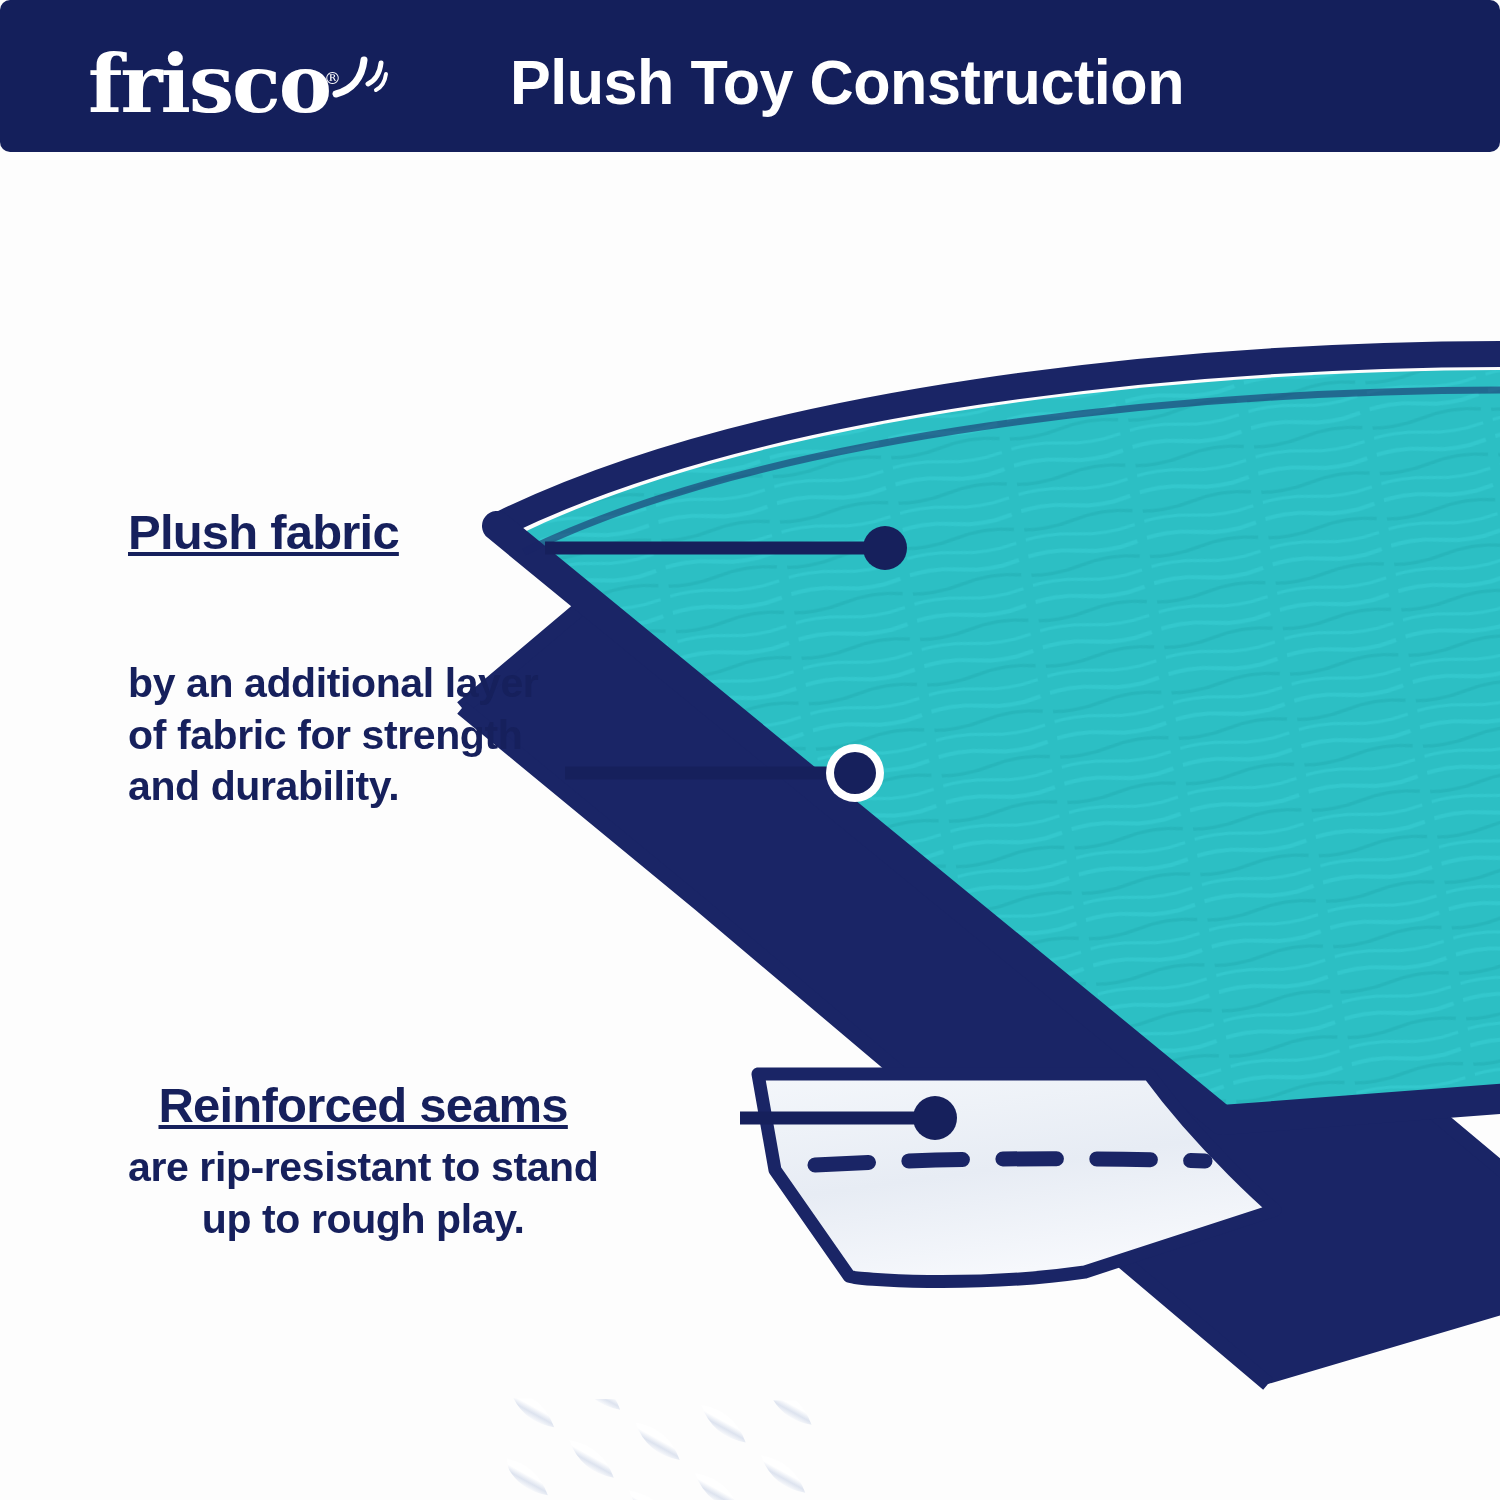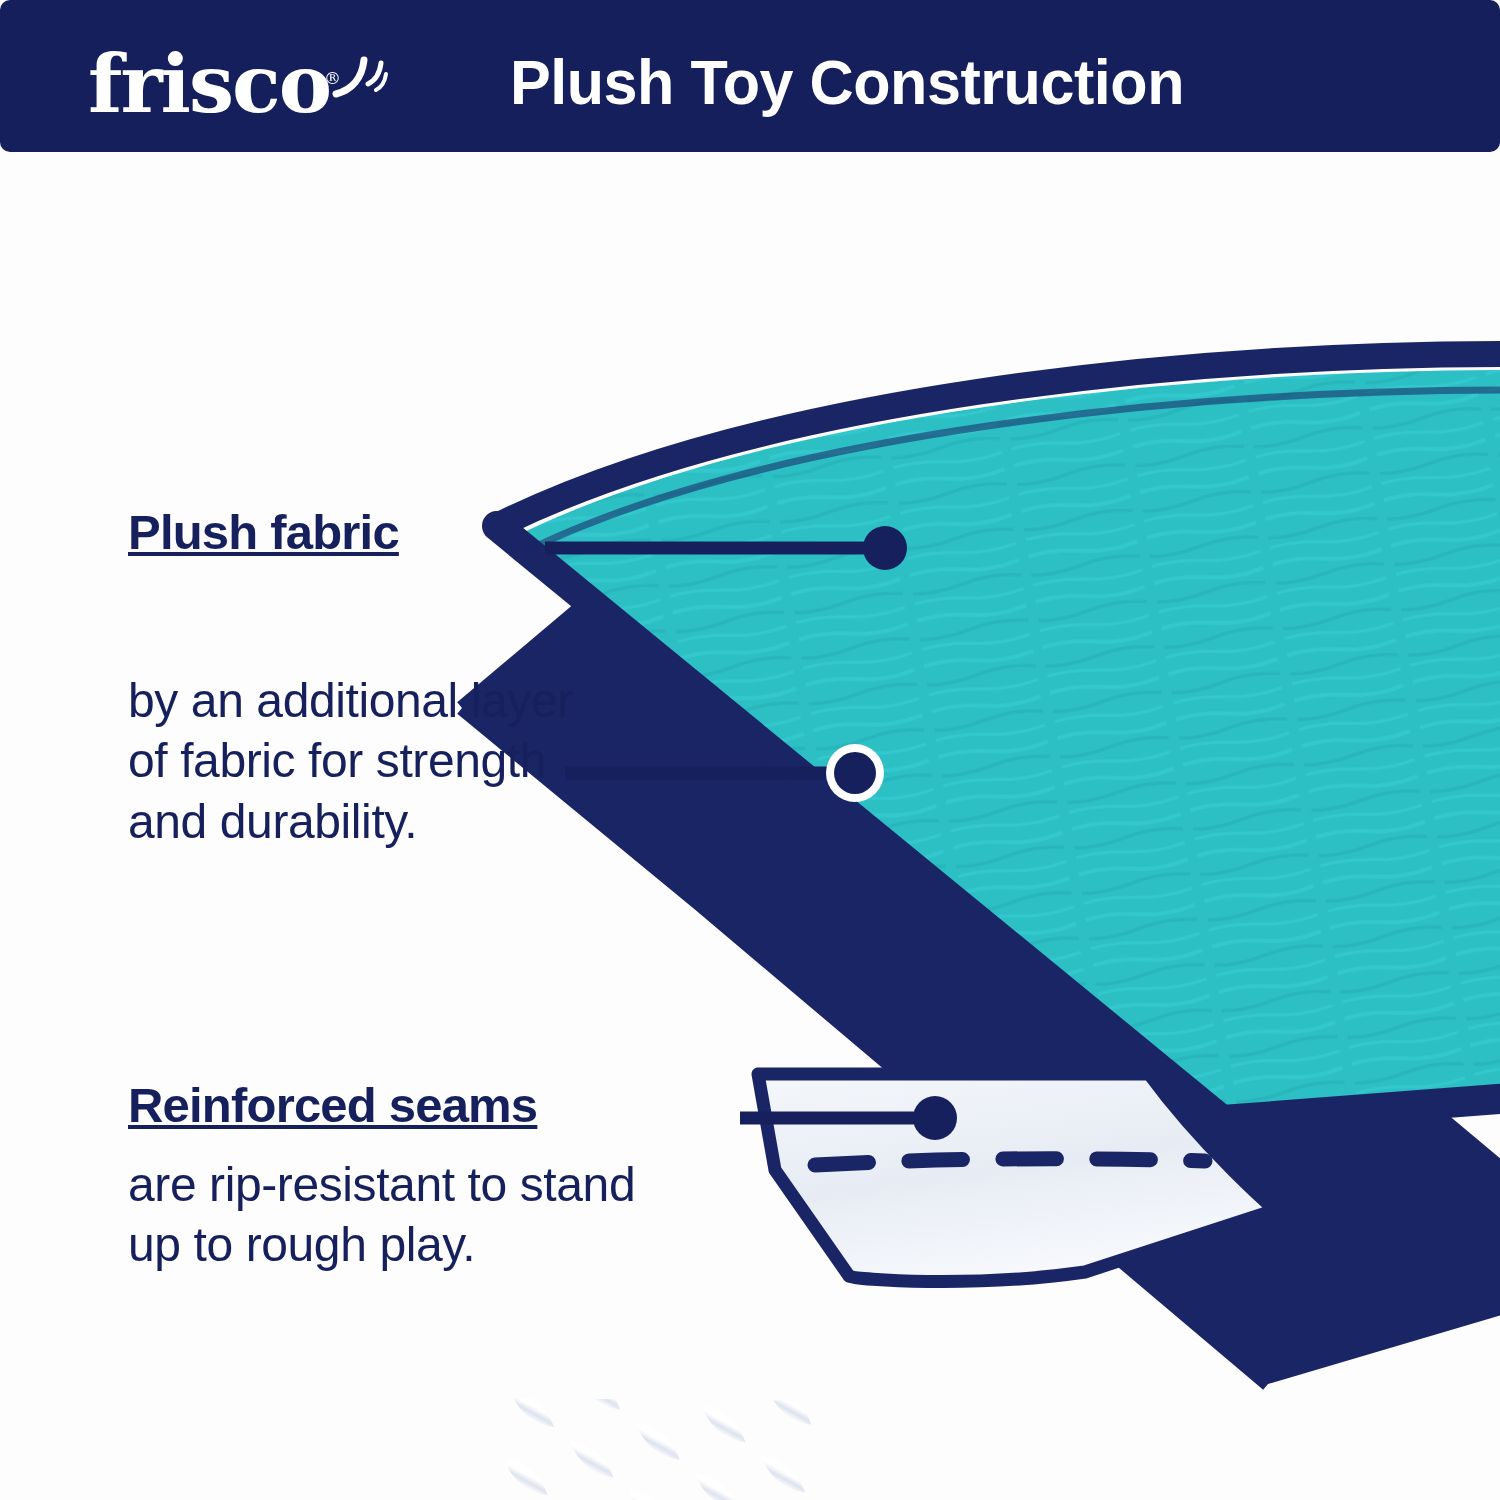--- a/index.html
+++ b/index.html
@@ -44,26 +44,26 @@
   
   .art{position:absolute;left:0;top:200px;width:1500px;height:1300px;}
 
   
   .callout{position:absolute;color:#16205c;}
   .c-head{
     font-size:49px;font-weight:700;line-height:1.14;
     letter-spacing:-0.8px;white-space:pre-line;text-decoration:underline;
   }
   .c-body{
-    font-size:48px;font-weight:400;line-height:1.26;
-    letter-spacing:-0.4px;white-space:pre-line;margin-top:21px;
+    font-size:41px;font-weight:700;line-height:1.26;
+    letter-spacing:-0.4px;white-space:pre-line;margin-top:8px;
   }
   #callout-1{left:128px;top:505px;}
   #callout-2{left:128px;top:650px;}
-  #callout-3{left:128px;top:1078px;}
+  #callout-3{left:128px;top:1078px;text-align:center;}
 </style>
 </head>
 <body>
 
 <div id="page">
 
   <div class="header">
     <div class="logo"><span>frisco</span><span class="reg">®</span></div>
     <svg class="logo-swash" viewBox="0 0 60 50">
       <path d="M4 40 C20 36 30 24 32 6" stroke="#ffffff" stroke-width="7" fill="none" stroke-linecap="round"></path>

